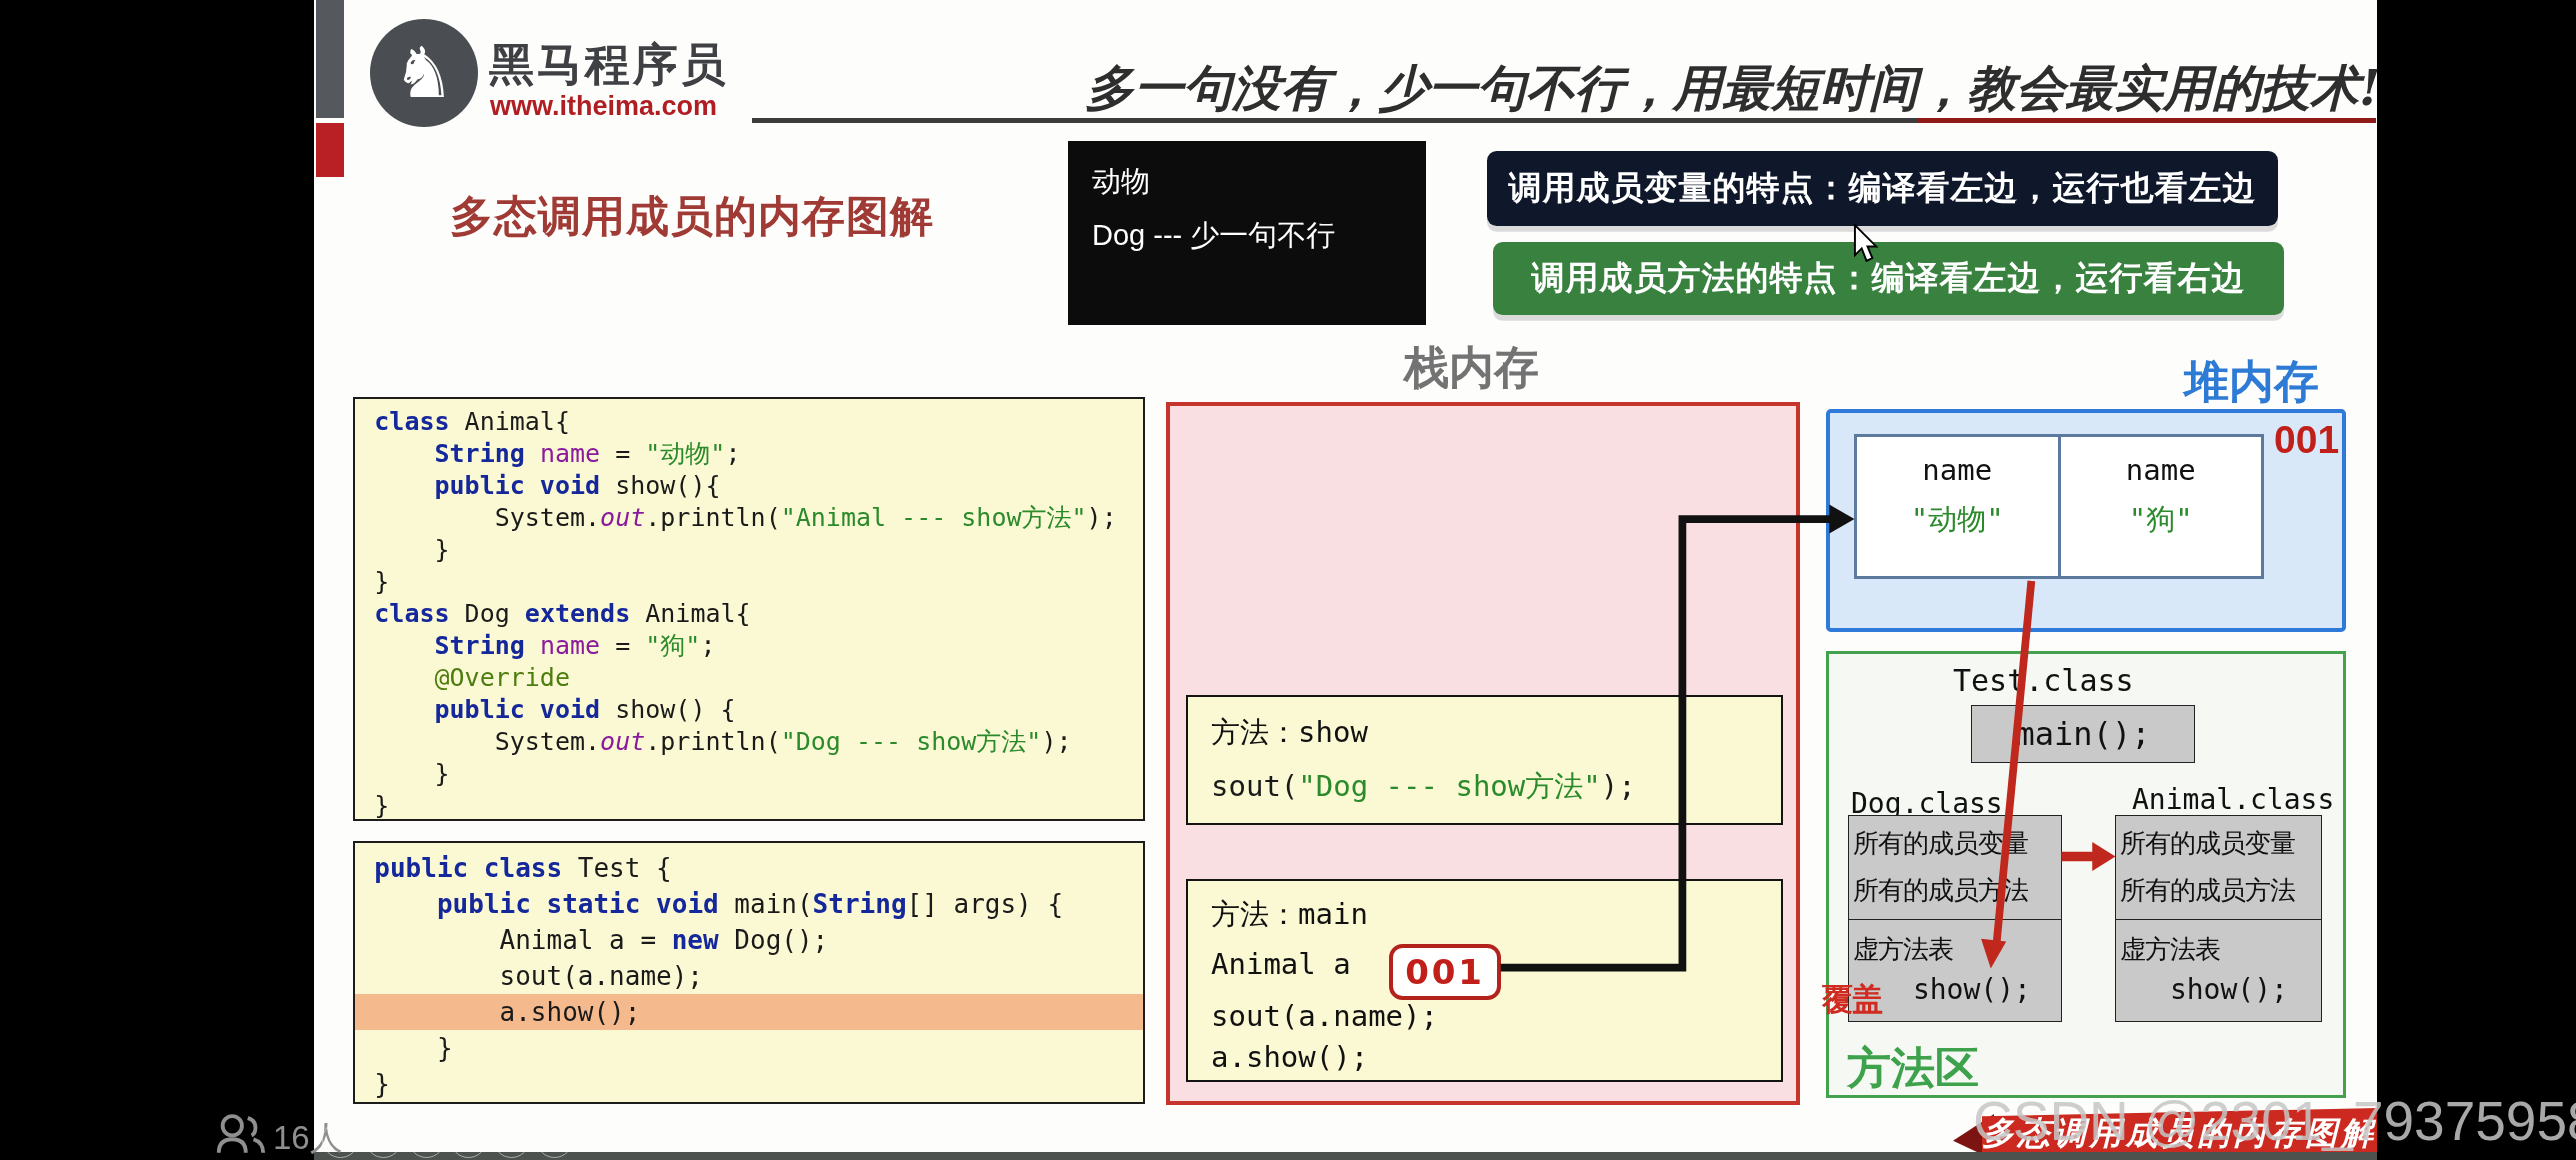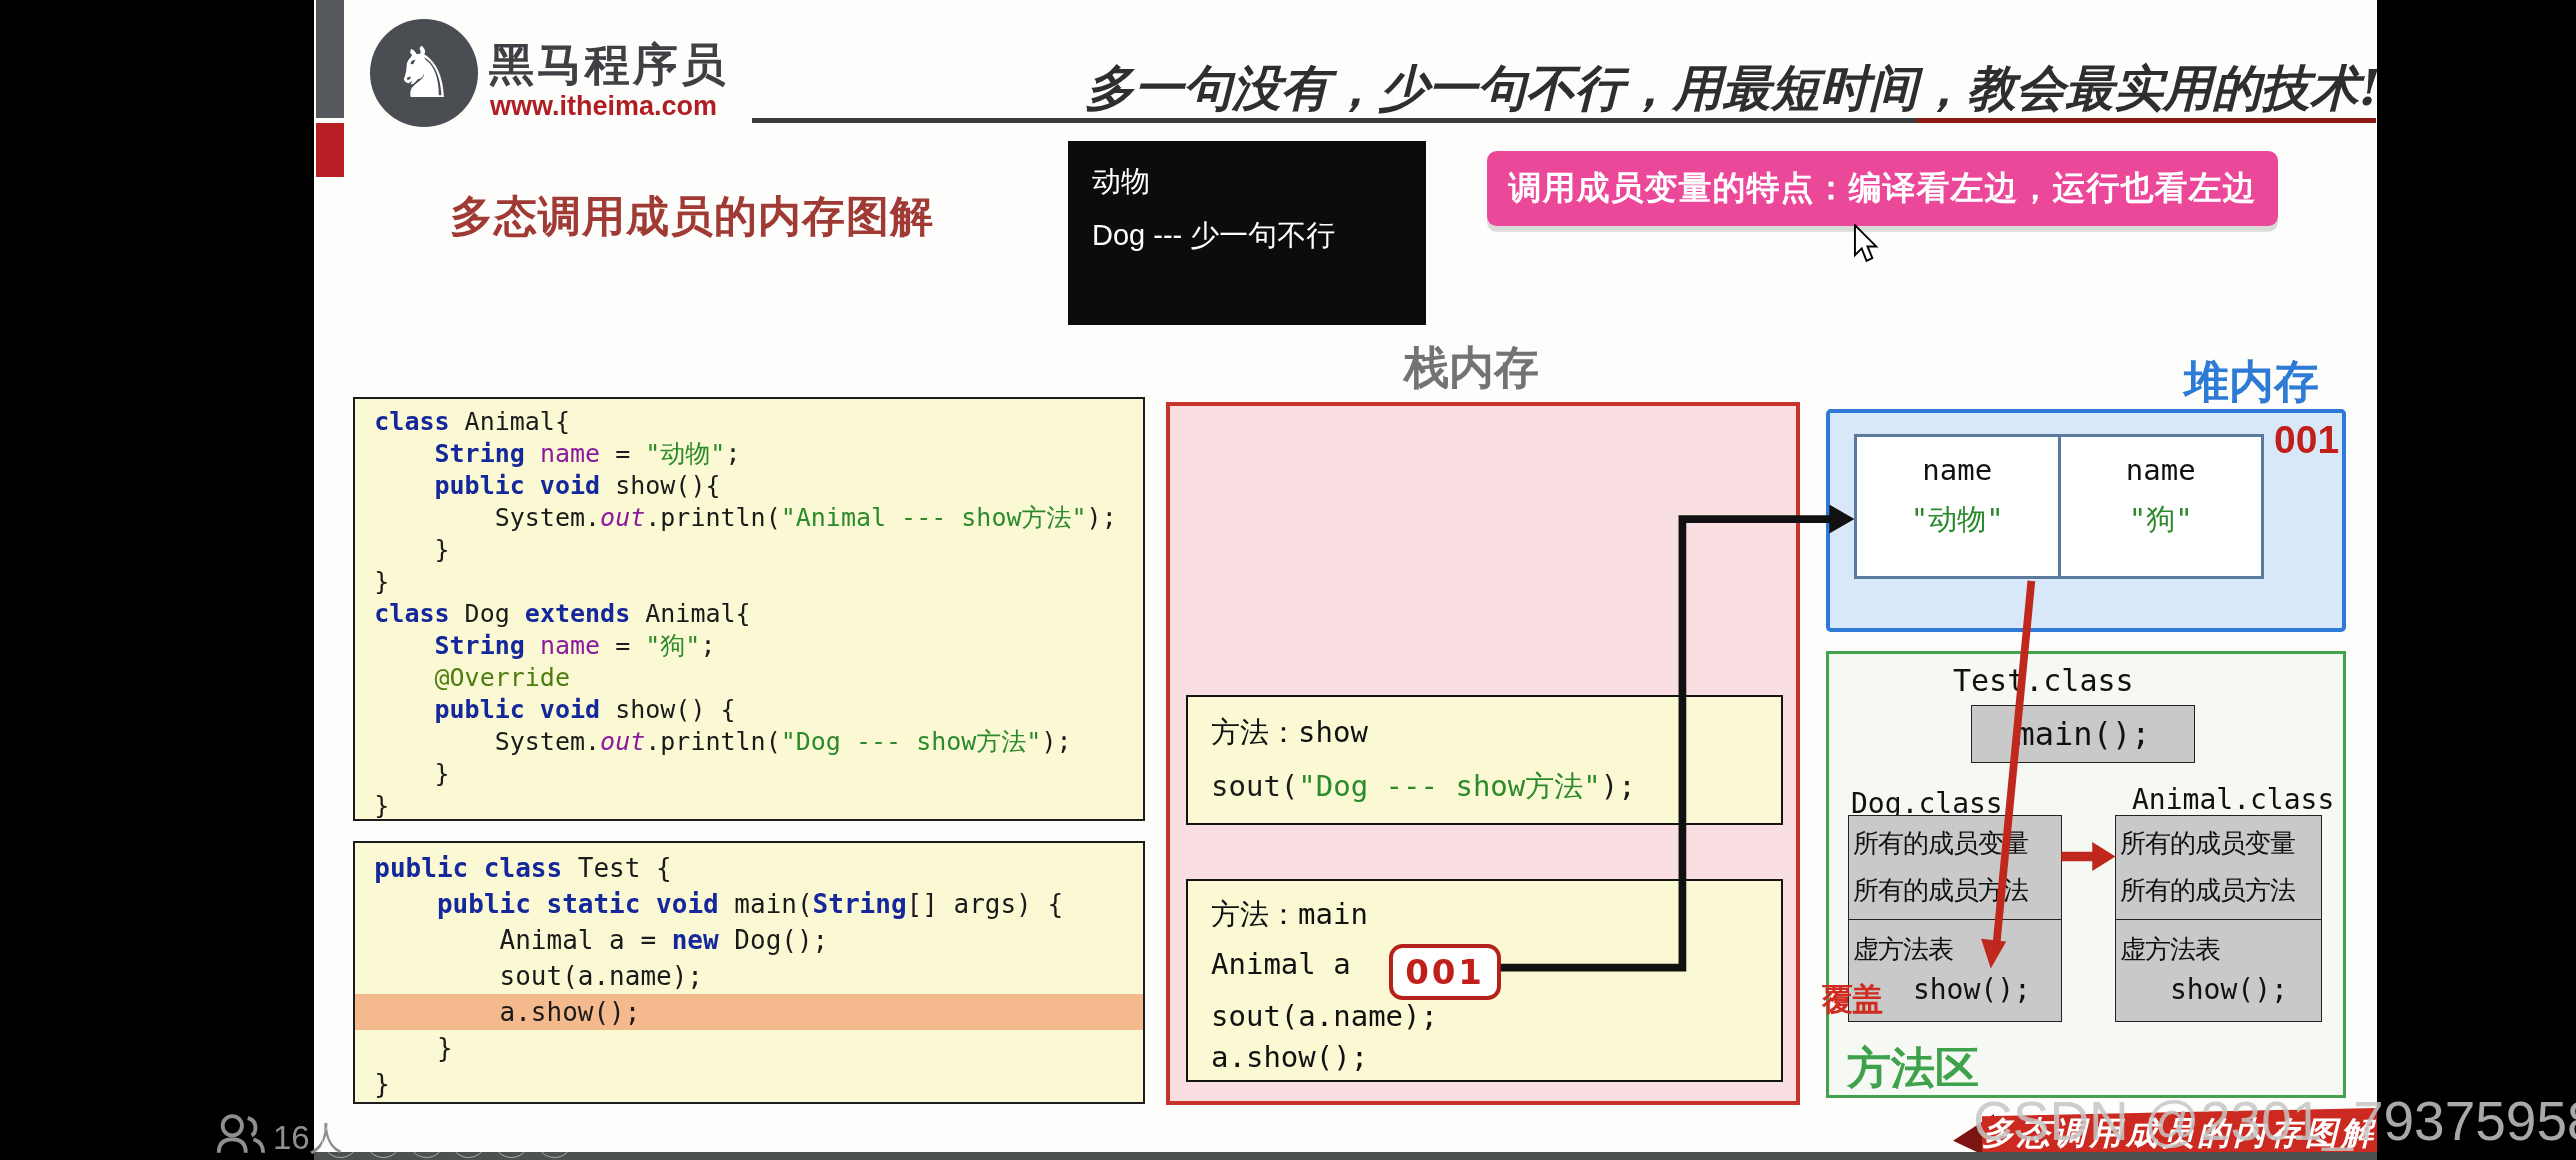--- a/index.html
+++ b/index.html
@@ -21,21 +21,21 @@
   .hr1{left:752px;top:118px;width:1165px;height:4.8px;background:#3c3c3c;}
   .hr2{left:1917px;top:118px;width:459px;height:4.8px;background:#8e1b17;}
   .page-title{left:450px;top:188px;font-size:43px;font-weight:bold;color:#a03a35;letter-spacing:1px;}
   
   .console{left:1068px;top:141px;width:358px;height:184px;background:#0c0c0c;color:#fff;}
   .console .l1{position:absolute;left:24px;top:21px;font-size:29px;}
   .console .l2{position:absolute;left:24px;top:75px;font-size:29px;}
   
   .pill{border-radius:9.7px;color:#fff;font-size:33px;font-weight:bold;display:flex;
         align-items:center;justify-content:center;box-shadow:0 5.8px 0 rgba(120,120,120,.25);letter-spacing:1px;}
-  .pill.red{left:1487px;top:151px;width:791px;height:75px;background:#ec4899;}
+  .pill.red{left:1487px;top:151px;width:791px;height:75px;background:#0f172a;}
   .pill.green{left:1493px;top:242px;width:791px;height:73px;background:#38813f;}
   
   .lbl-stack{left:1404px;top:338px;font-size:45px;font-weight:bold;color:#737373;}
   .lbl-heap{left:2184px;top:352px;font-size:45px;font-weight:bold;color:#2e7bd6;}
   .lbl-ma{left:1847px;top:1039px;font-size:44px;font-weight:bold;color:#3da24b;}
   
   .codebox{background:#fbf9d3;border:2.9px solid #1c1c1c;font-family:"DejaVu Sans Mono","Liberation Mono",monospace;
            color:#1a1a1a;white-space:pre;overflow:hidden;}
   .code1{left:353px;top:397px;width:792px;height:424px;font-size:25px;line-height:32px;padding:6.8px 0 0 19.3px;box-sizing:border-box;}
   .code2{left:353px;top:841px;width:792px;height:263px;font-size:26px;line-height:36px;padding:6.8px 0 0 19.3px;box-sizing:border-box;}
@@ -122,20 +122,21 @@
   <div class="abs hr2"></div>
 
   <div class="abs page-title">多态调用成员的内存图解</div>
 
   <div class="abs console">
     <div class="l1">动物</div>
     <div class="l2">Dog --- 少一句不行</div>
   </div>
 
   <div class="abs pill red">调用成员变量的特点：编译看左边，运行也看左边</div>
+  <div class="abs pill green">调用成员方法的特点：编译看左边，运行看右边</div>
 
   <div class="abs lbl-stack">栈内存</div>
   <div class="abs lbl-heap">堆内存</div>
 
   <div class="abs codebox code1"><div class="cl"><span class="tk-kw">class</span><span class="tk-pl"> Animal{</span></div><div class="cl"><span class="tk-pl">    </span><span class="tk-kw">String</span><span class="tk-pl"> </span><span class="tk-fld">name</span><span class="tk-pl"> = </span><span class="tk-str">"动物"</span><span class="tk-pl">;</span></div><div class="cl"><span class="tk-pl">    </span><span class="tk-kw">public void</span><span class="tk-pl"> show(){</span></div><div class="cl"><span class="tk-pl">        System.</span><span class="tk-out">out</span><span class="tk-pl">.println(</span><span class="tk-str">"Animal --- show方法"</span><span class="tk-pl">);</span></div><div class="cl"><span class="tk-pl">    }</span></div><div class="cl"><span class="tk-pl">}</span></div><div class="cl"><span class="tk-kw">class</span><span class="tk-pl"> Dog </span><span class="tk-kw">extends</span><span class="tk-pl"> Animal{</span></div><div class="cl"><span class="tk-pl">    </span><span class="tk-kw">String</span><span class="tk-pl"> </span><span class="tk-fld">name</span><span class="tk-pl"> = </span><span class="tk-str">"狗"</span><span class="tk-pl">;</span></div><div class="cl"><span class="tk-pl">    </span><span class="tk-ann">@Override</span></div><div class="cl"><span class="tk-pl">    </span><span class="tk-kw">public void</span><span class="tk-pl"> show() {</span></div><div class="cl"><span class="tk-pl">        System.</span><span class="tk-out">out</span><span class="tk-pl">.println(</span><span class="tk-str">"Dog --- show方法"</span><span class="tk-pl">);</span></div><div class="cl"><span class="tk-pl">    }</span></div><div class="cl"><span class="tk-pl">}</span></div></div>
   <div class="abs codebox code2"><div class="cl"><span class="tk-kw">public class</span><span class="tk-pl"> Test {</span></div><div class="cl"><span class="tk-pl">    </span><span class="tk-kw">public static void</span><span class="tk-pl"> main(</span><span class="tk-kw">String</span><span class="tk-pl">[] args) {</span></div><div class="cl"><span class="tk-pl">        Animal a = </span><span class="tk-kw">new</span><span class="tk-pl"> Dog();</span></div><div class="cl"><span class="tk-pl">        sout(a.name);</span></div><div class="cl hl"><span class="tk-pl">        a.show();</span></div><div class="cl"><span class="tk-pl">    }</span></div><div class="cl"><span class="tk-pl">}</span></div></div>
 
   <div class="abs stackbox"></div>
   <div class="abs frame frame-show">
     <div style="top:15.5px;">方法：show</div>

